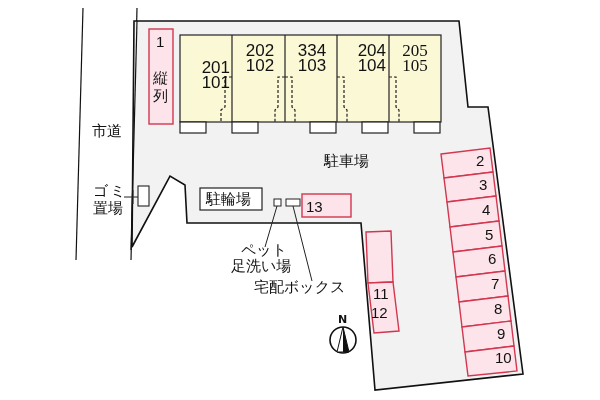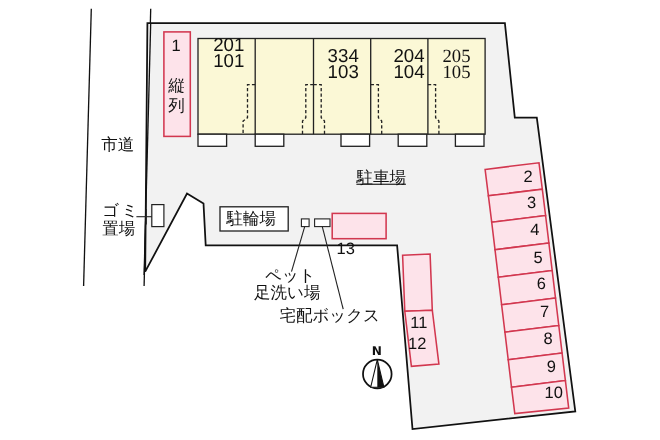--- a/index.html
+++ b/index.html
@@ -79,48 +79,52 @@
       <circle cx="343" cy="340" r="13" fill="#fff" stroke="#111" stroke-width="1.6"></circle>
       <polygon points="343,327 337,352 349,352" fill="#fff" stroke="#111" stroke-width="1"></polygon>
       <polygon points="343,327 343,352 349,352" fill="#111"></polygon>
     </g>
   </svg>
 
   <div class="space-num" style="left:156px;top:33px;">1</div>
   <div class="lbl" style="left:153px;top:70px;">縦</div>
   <div class="lbl" style="left:153px;top:88px;">列</div>
 
-  <div class="unit-num" style="left:186px;top:33px;width:44px;">
+  <div class="unit-num" style="left:186px;top:60px;width:44px;text-align:right;">
     <div>201</div>
     <div>101</div>
+  </div>
+  <div class="unit-num" style="left:238px;top:43px;width:44px;">
+    <div>202</div>
+    <div>102</div>
   </div>
   <div class="unit-num" style="left:290px;top:43px;width:44px;">
     <div>334</div>
     <div>103</div>
   </div>
   <div class="unit-num" style="left:342px;top:43px;width:44px;text-align:right;">
     <div>204</div>
     <div>104</div>
   </div>
   <div class="unit-num" style="left:393px;top:43px;width:44px;font-family:Liberation Serif, serif;">
     <div>205</div>
     <div>105</div>
   </div>
 
   <div class="lbl" style="left:92px;top:123px;">市道</div>
   <div class="lbl" style="left:93px;top:183px;letter-spacing:2px;">ゴミ</div>
   <div class="lbl" style="left:93px;top:200px;">置場</div>
-  <div class="lbl" style="left:324px;top:153px;text-decoration:underline;">駐車場</div>
+  <div class="lbl" style="left:324px;top:153px;">駐車場</div>
   <div class="lbl" style="left:206px;top:191px;">駐輪場</div>
   <div class="lbl" style="left:241px;top:242px;">ペット</div>
   <div class="lbl" style="left:231px;top:258px;">足洗い場</div>
   <div class="lbl" style="left:254px;top:279px;">宅配ボックス</div>
   <div class="lbl" style="left:338px;top:312px;font-size:11px;font-weight:bold;">N</div>
 
-  <div class="space-num" style="left:306px;top:198px;margin-top:20px;">13</div>
+  <div class="space-num" style="left:306px;top:198px;">13</div>
   <div class="space-num" style="left:371px;top:256px;margin-top:48px;">12</div>
   <div class="space-num" style="left:373px;top:285px;">11</div>
 
   <div class="space-num" style="left:476px;top:152px;">2</div>
   <div class="space-num" style="left:479px;top:176px;">3</div>
   <div class="space-num" style="left:482px;top:201px;">4</div>
   <div class="space-num" style="left:485px;top:226px;">5</div>
   <div class="space-num" style="left:488px;top:250px;">6</div>
   <div class="space-num" style="left:491px;top:275px;">7</div>
   <div class="space-num" style="left:494px;top:300px;">8</div>

